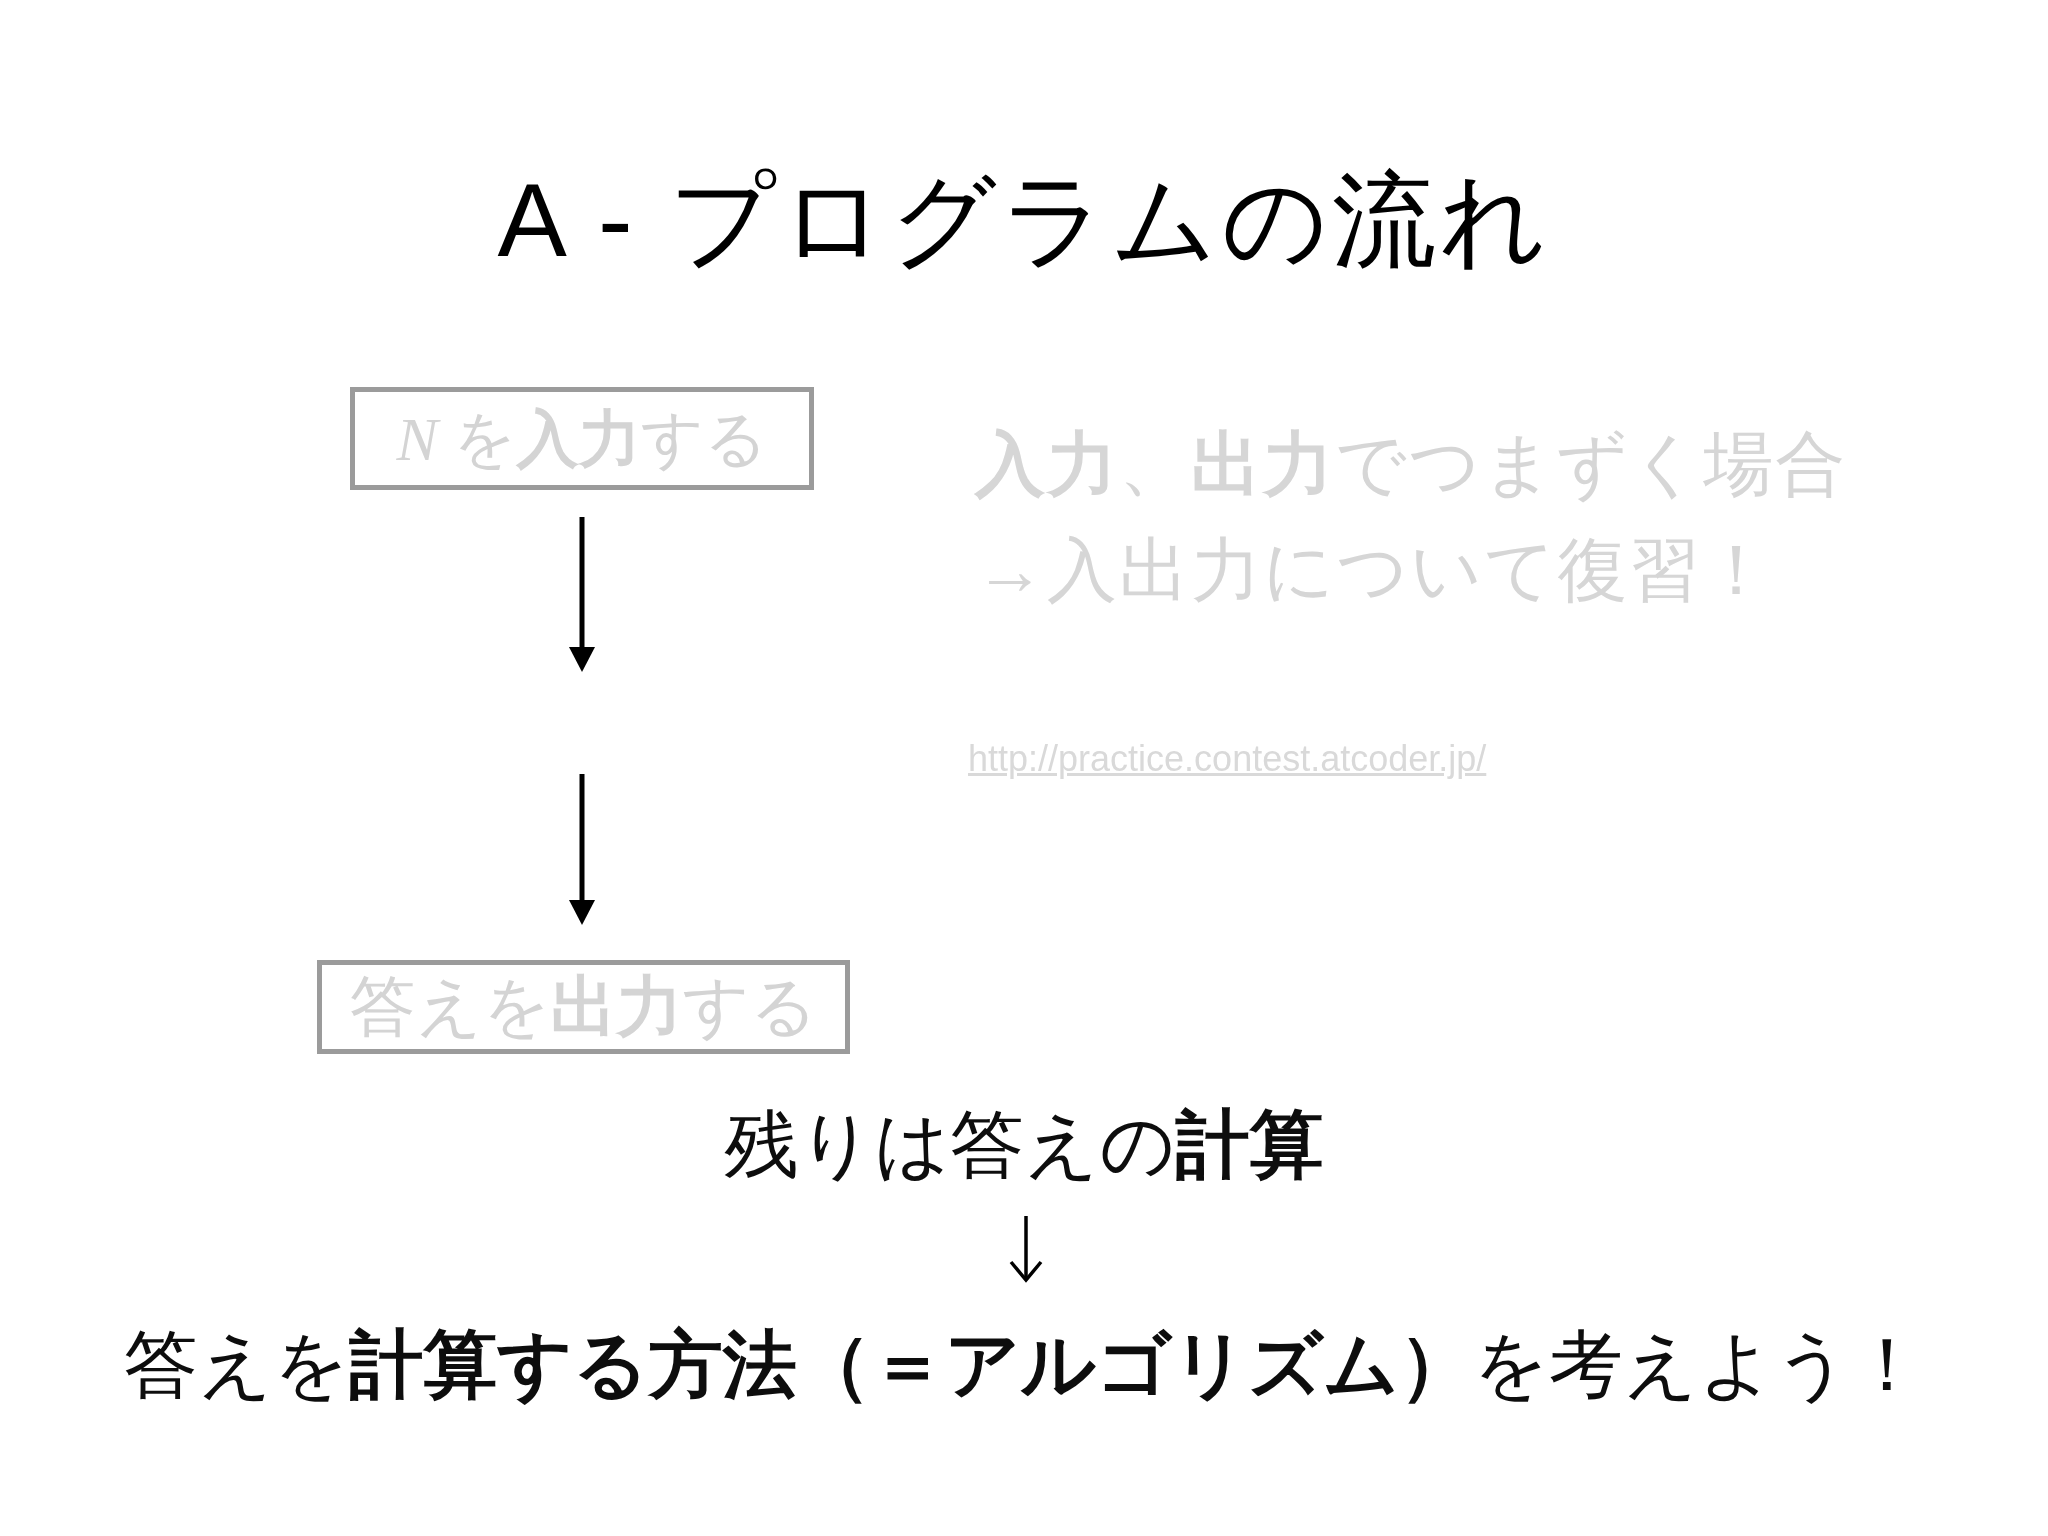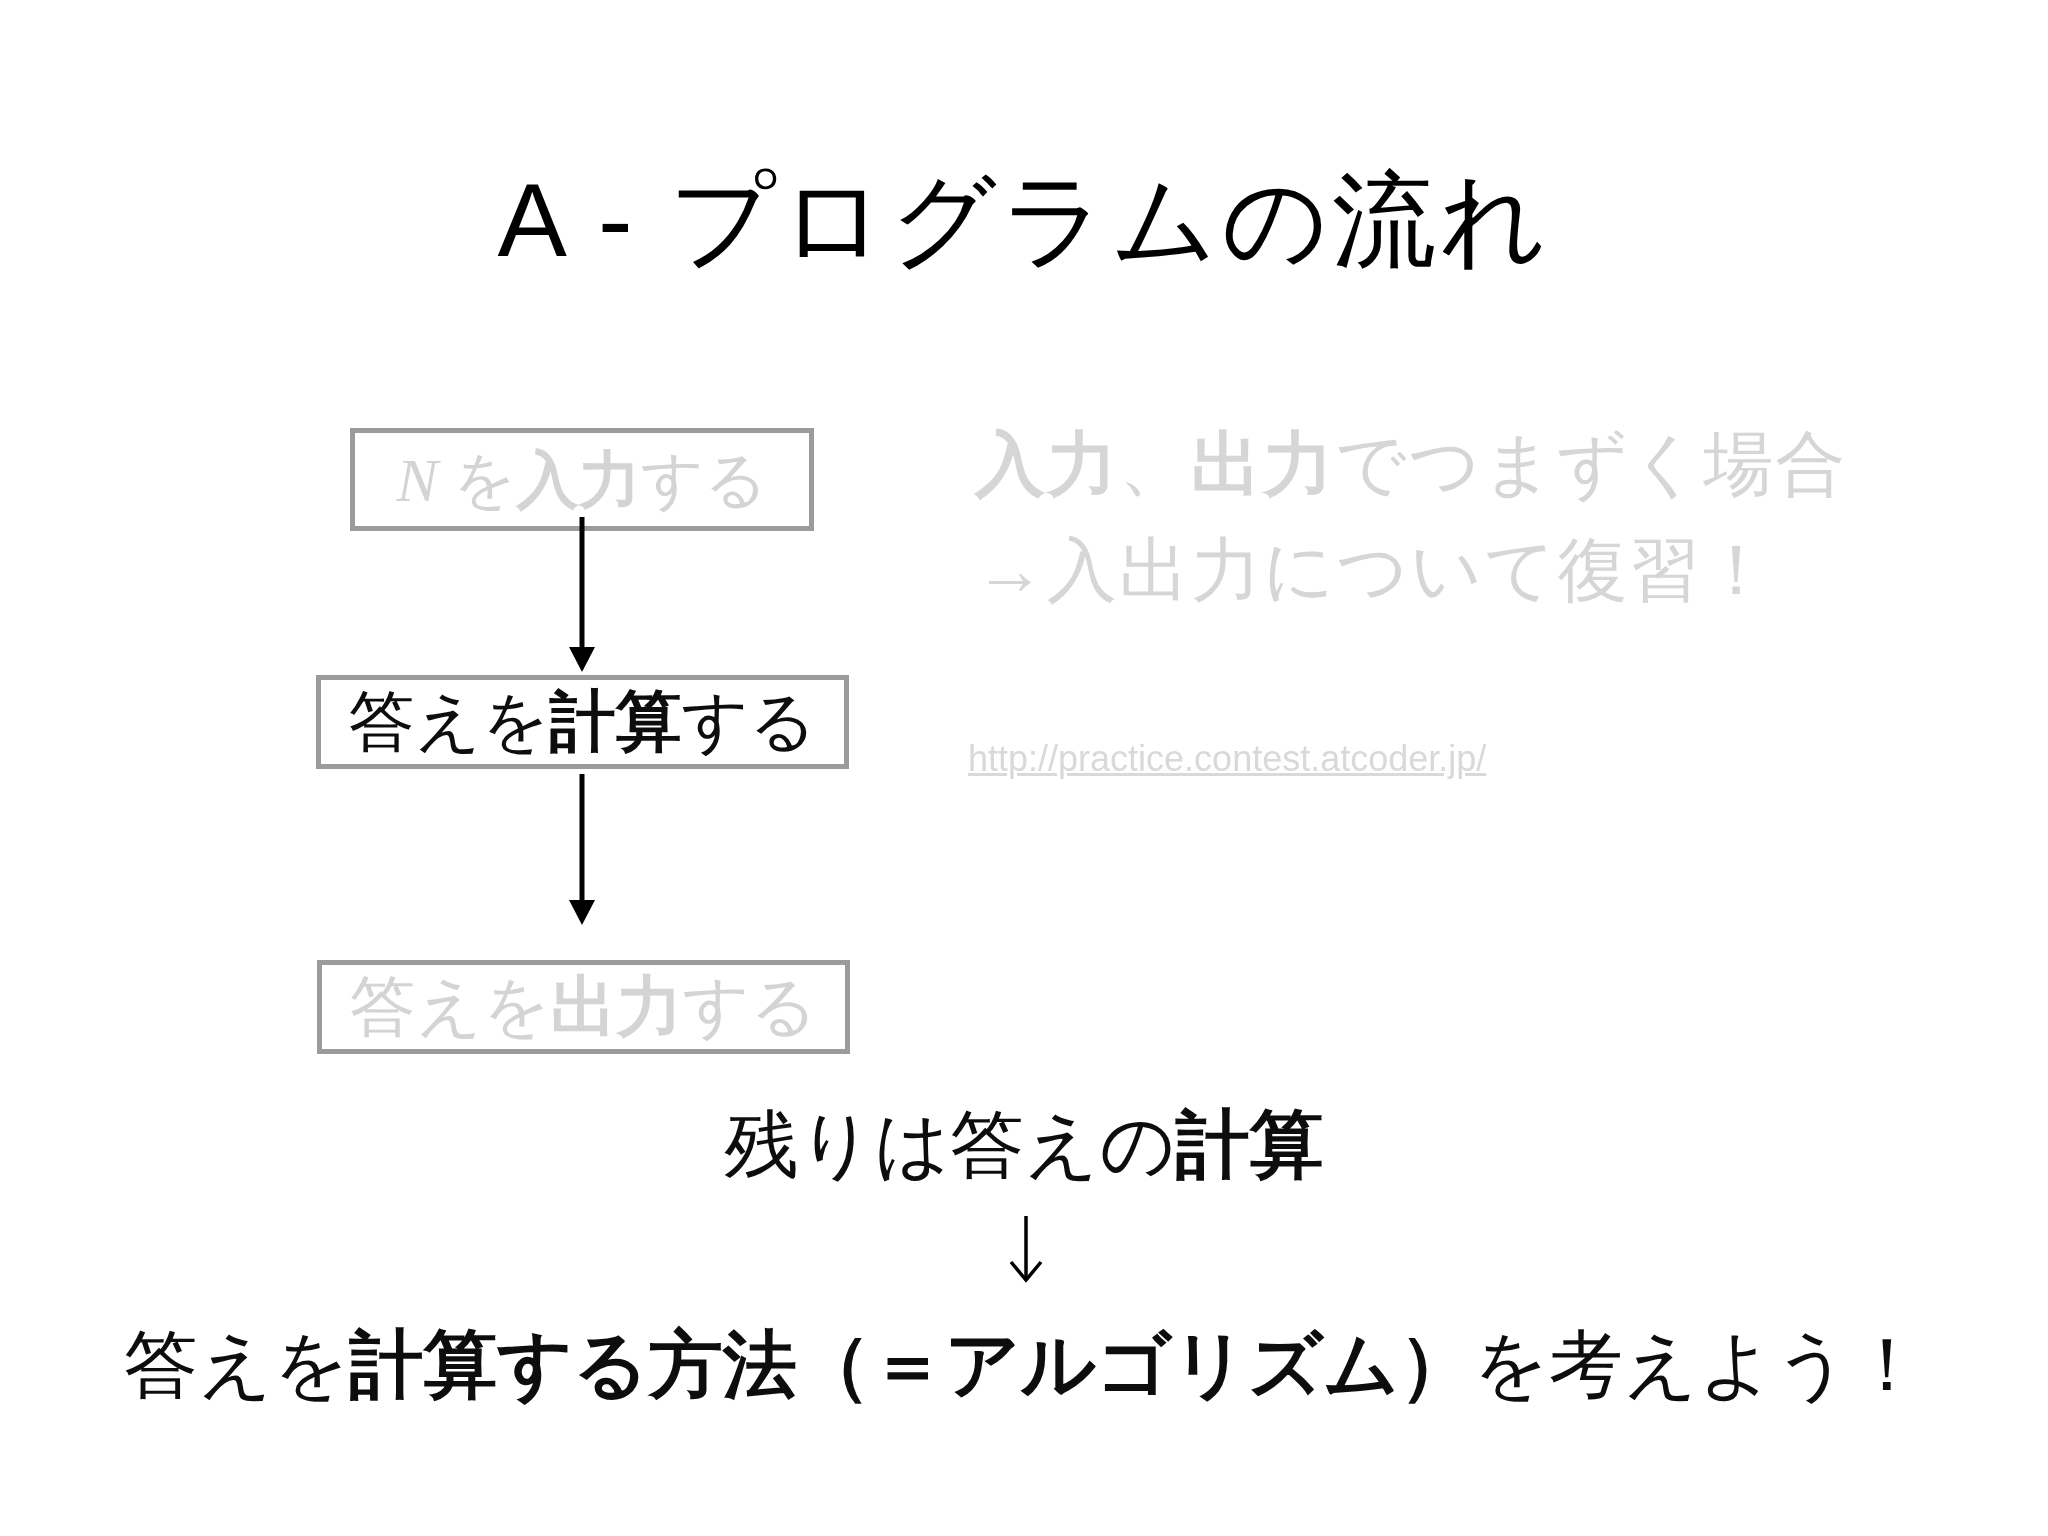--- a/index.html
+++ b/index.html
@@ -32,21 +32,21 @@
     position: absolute;
     box-sizing: border-box;
     border: 5px solid #9b9b9b;
     background: #ffffff;
     display: flex;
     align-items: center;
     justify-content: center;
     white-space: nowrap;
   }
   .flow-box.box-input {
-    left: 350px; top: 428px; width: 464px; height: 103px;
+    left: 350px; top: 387px; width: 464px; height: 103px;
     font-size: 62px; color: #d4d4d4; justify-content: center;
   }
   .flow-box.box-compute {
     left: 316px; top: 675px; width: 533px; height: 94px;
     font-size: 66px; color: #0d0d0d;
   }
   .flow-box.box-output {
     left: 317px; top: 960px; width: 533px; height: 94px;
     font-size: 66px; color: #d4d4d4;
   }
@@ -106,25 +106,20 @@
     <span>
       <span class="seg-math">N </span><span>を</span><span class="seg-bold">入力</span><span>する</span>
     </span>
   </div>
 
   <svg class="flow-arrow" style="left:560px; top:517px;" width="44" height="156" viewBox="0 0 44 156">
     <line x1="22" y1="0" x2="22" y2="134" stroke="#000000" stroke-width="5"></line>
     <polygon points="9,130 35,130 22,155" fill="#000000"></polygon>
   </svg>
 
-  <div class="flow-box box-compute">
-    <span>
-      <span>答えを</span><span class="seg-bold">計算</span><span>する</span>
-    </span>
-  </div>
 
   <svg class="flow-arrow" style="left:560px; top:774px;" width="44" height="152" viewBox="0 0 44 152">
     <line x1="22" y1="0" x2="22" y2="130" stroke="#000000" stroke-width="5"></line>
     <polygon points="9,126 35,126 22,151" fill="#000000"></polygon>
   </svg>
 
   <div class="flow-box box-output">
     <span>
       <span>答えを</span><span class="seg-bold">出力</span><span>する</span>
     </span>

